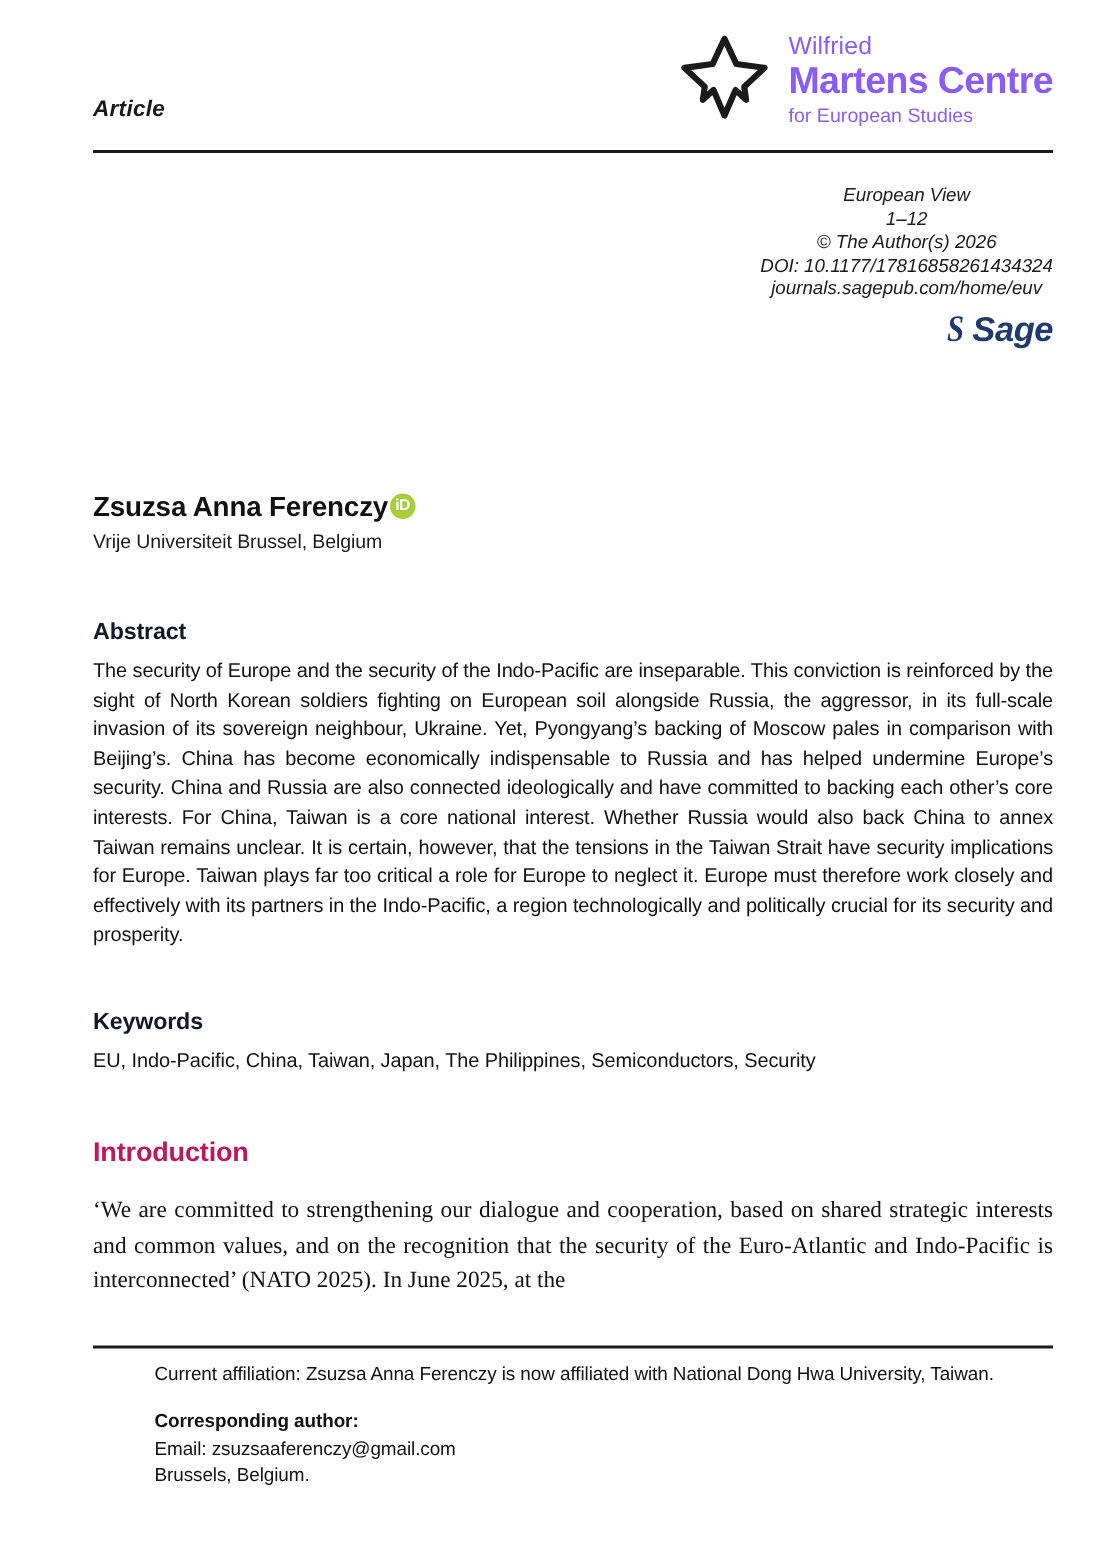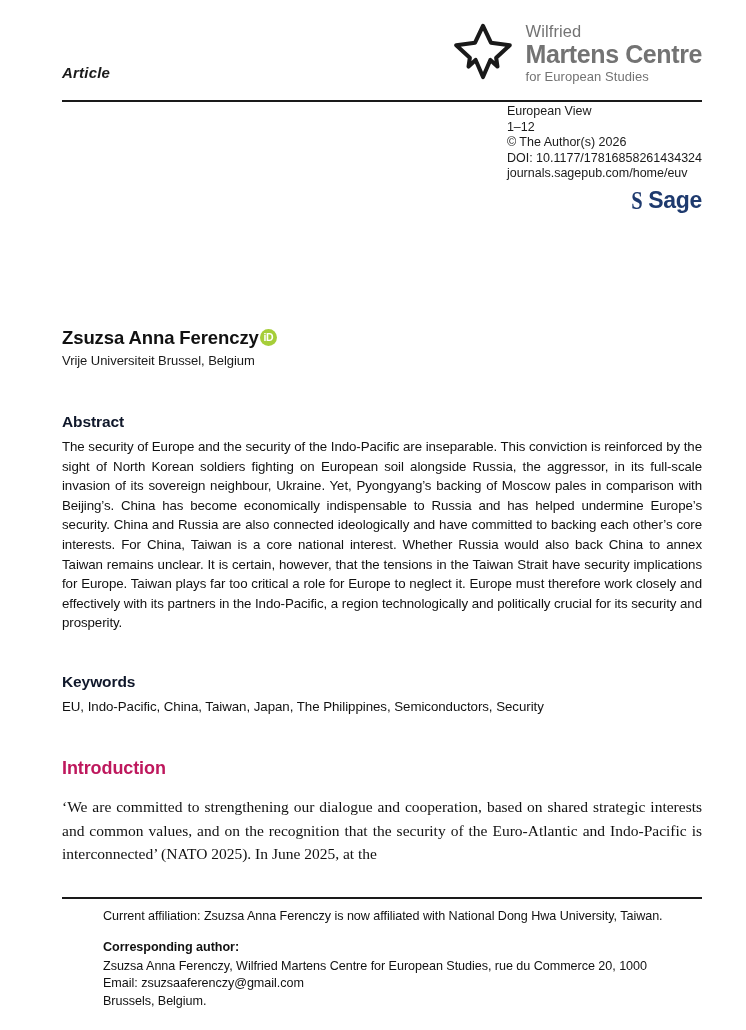--- a/index.html
+++ b/index.html
@@ -55,21 +55,21 @@
     width: 62px;
     height: 62px;
     flex: 0 0 auto;
     display: block;
   }
   .brand-text {
     display: flex;
     flex-direction: column;
     justify-content: center;
     line-height: 1;
-    color: #737373;
+    color: #8b5cf6;
   }
   .brand-line1 {
     font-size: 16.5px;
     font-weight: 400;
     letter-spacing: 0.1px;
     margin-bottom: 2px;
   }
   .brand-line2 {
     font-size: 25px;
     font-weight: 700;
@@ -96,25 +96,26 @@
     left: 62px;
     top: 897px;
     width: 640px;
     height: 1.6px;
   }
 
   
   .journal-meta {
     position: absolute;
     right: 44px;
-    top: 104px;
-    text-align: left;
+    top: 123px;
+    text-align: center;
     font-size: 12.5px;
     line-height: 15.6px;
     color: #1a1a1a;
+    font-style: italic;
   }
   .journal-meta div { white-space: nowrap; }
 
   .sage-logo {
     margin-top: 6px;
     display: flex;
     justify-content: flex-end;
     align-items: center;
     gap: 4px;
     color: #1e3a6e;
@@ -326,18 +327,17 @@
   <div class="intro-block">
     <div class="intro-head">Introduction</div>
     <div class="intro-text">‘We are committed to strengthening our dialogue and cooperation, based on shared strategic interests and common values, and on the recognition that the security of the Euro-Atlantic and Indo-Pacific is interconnected’ (NATO 2025). In June 2025, at the</div>
   </div>
 
   <div class="rule rule-footer"></div>
 
   <div class="footer-block">
     <div class="footer-affil">Current affiliation: Zsuzsa Anna Ferenczy is now affiliated with National Dong Hwa University, Taiwan.</div>
     <div class="footer-corr-head">Corresponding author:</div>
-    <span class="footer-line">Zsuzsa Anna Ferenczy, Wilfried Martens Centre for European Studies, rue du Commerce 20, 1000</span>
     <span class="footer-line">Email: zsuzsaaferenczy@gmail.com</span>
     <span class="footer-line">Brussels, Belgium.</span>
   </div>
 
 </div>
 
 </body></html>

